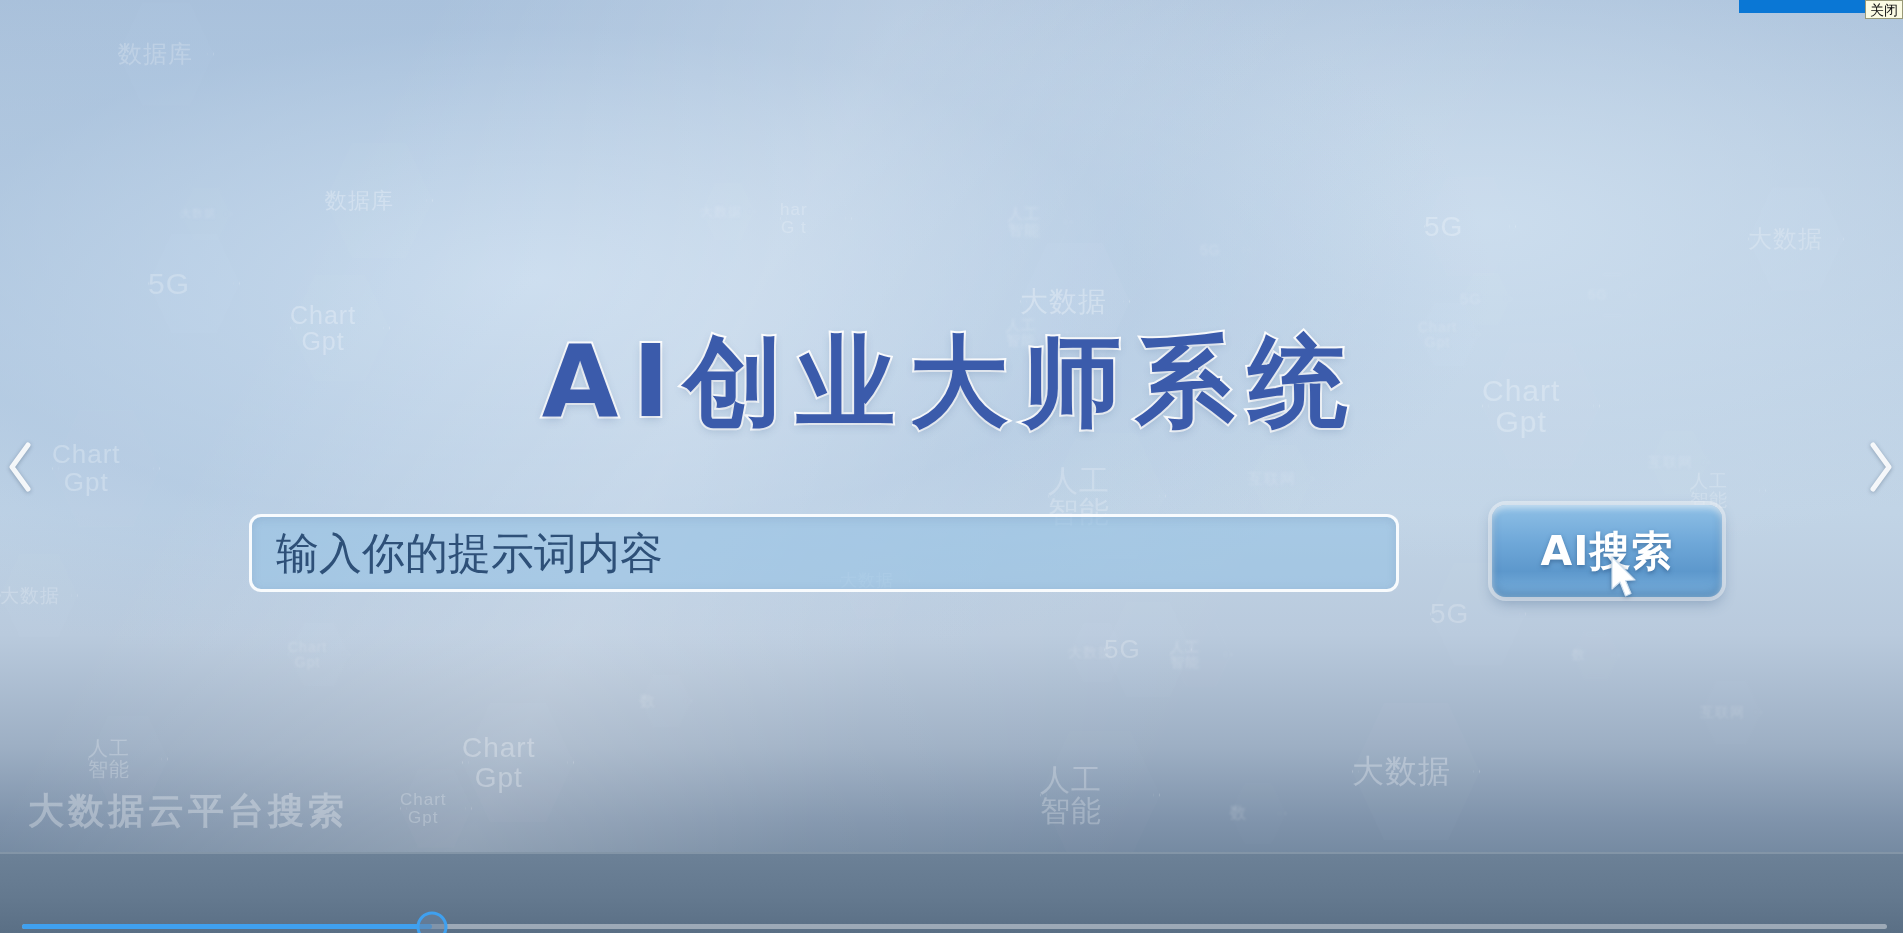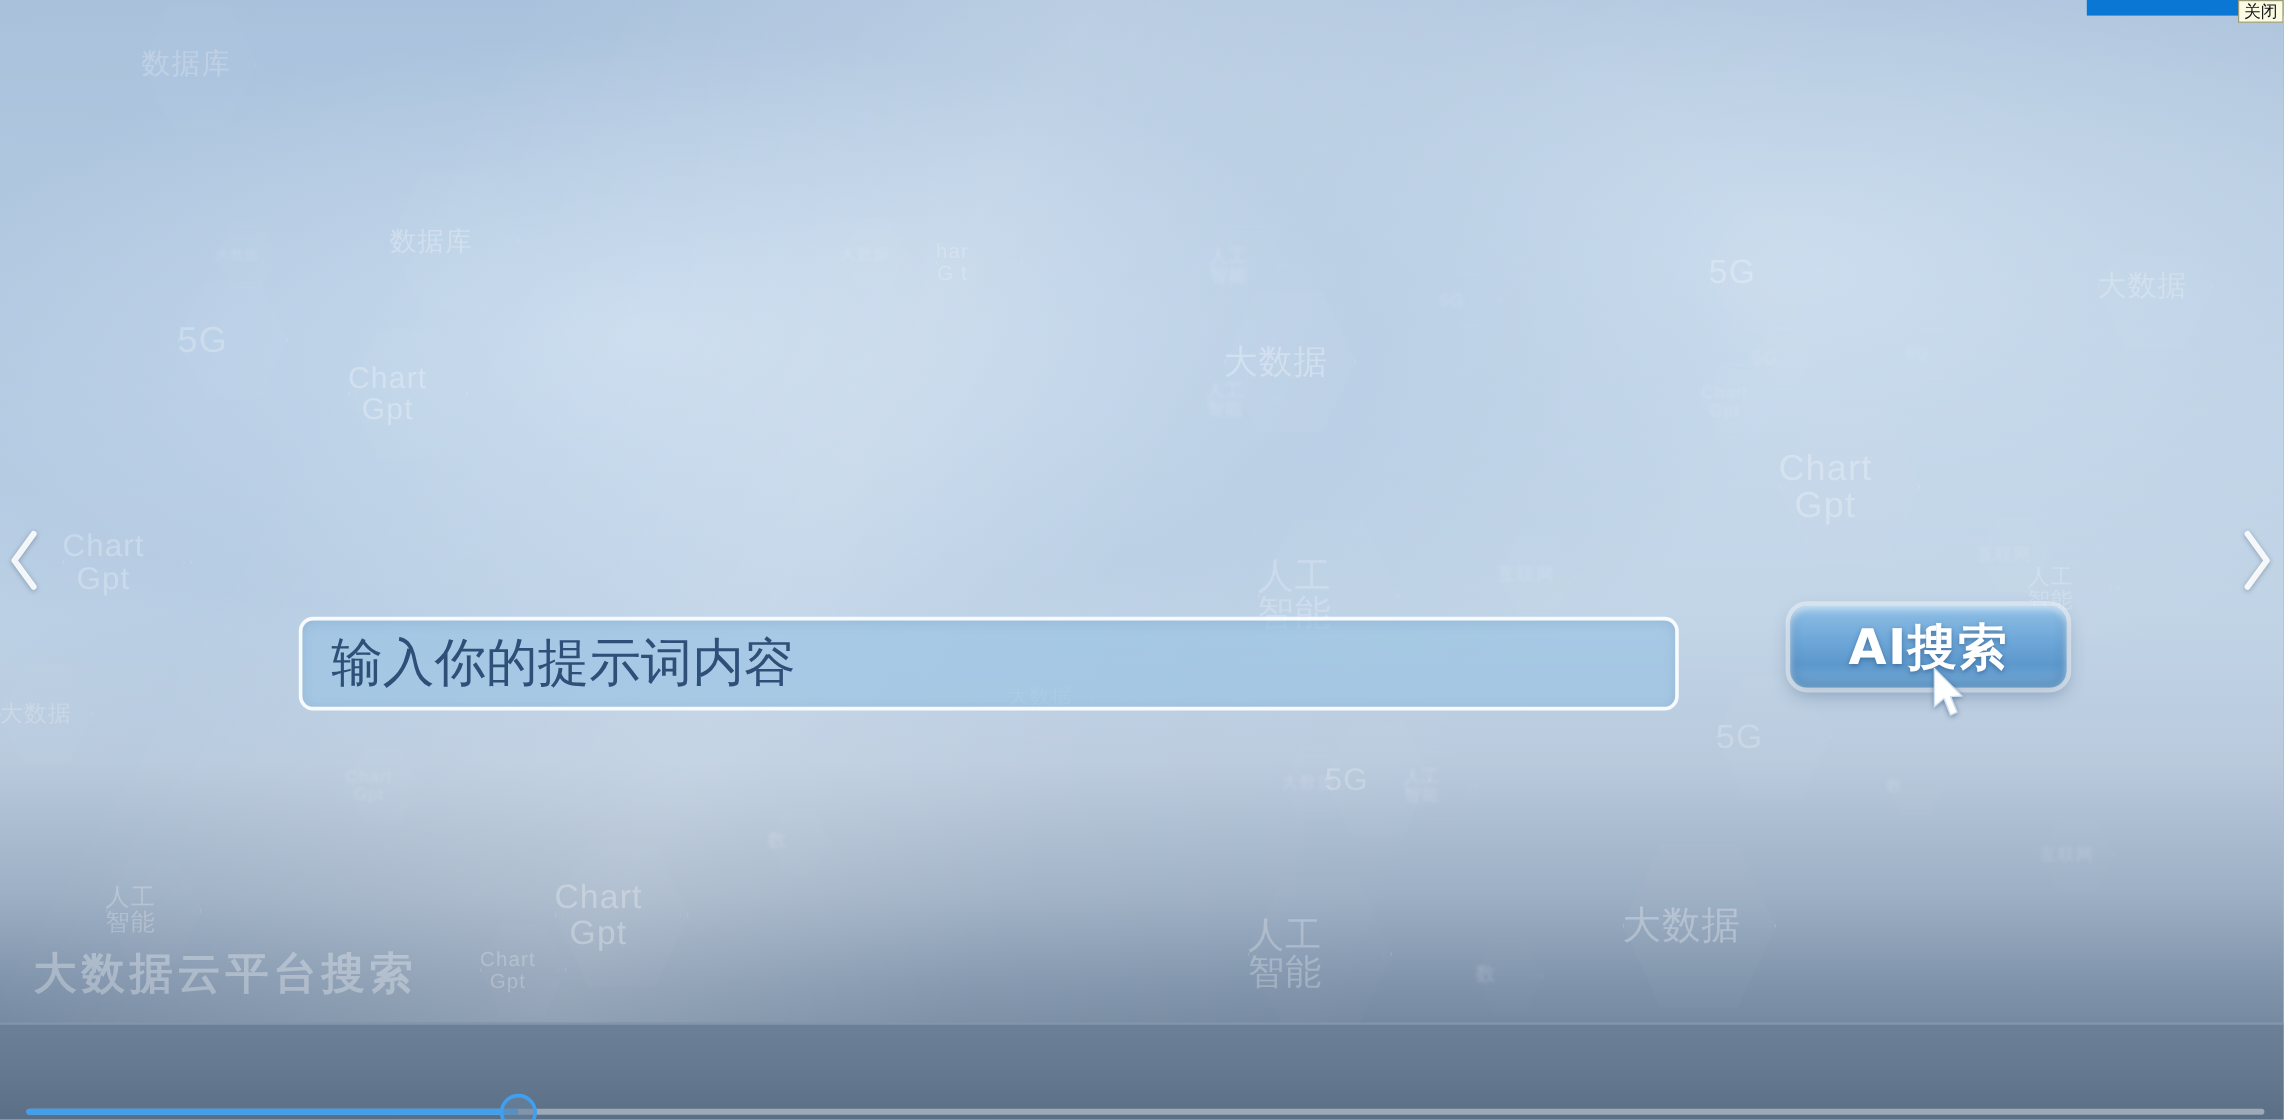--- a/index.html
+++ b/index.html
@@ -104,21 +104,21 @@
     color:#2b4c73;
     font-size:43px;
     font-family:"DejaVu Sans","Liberation Sans",sans-serif;
     outline:none;
     box-shadow:0 2px 10px rgba(70,100,140,0.16) inset;
   }
   #search-input::placeholder{color:#2e5078;opacity:1;}
 
   #search-button{
     position:absolute;left:1243px;top:-6px;
-    width:230px;height:68px;
+    width:230px;height:92px;
     border:none;border-radius:14px;
     background:linear-gradient(180deg,#8fc0e6 0%, #6ea7d8 42%, #5d98cc 72%, #7ab0dd 100%);
     box-shadow:
       0 0 0 4px rgba(255,255,255,0.40),
       0 6px 14px rgba(55,90,130,0.38),
       inset 0 3px 6px rgba(255,255,255,0.55),
       inset 0 -5px 10px rgba(40,85,130,0.35);
     color:#ffffff;
     font-size:41px;font-weight:700;letter-spacing:1px;
     font-family:"DejaVu Sans","Liberation Sans",sans-serif;
@@ -360,20 +360,21 @@
         <span class="hexlabel">5G</span>
       </div>
     </div>
 
   <div class="bg-bottomband"></div>
 
   <p id="footer-watermark">大数据云平台搜索</p>
 
   <div class="hero">
 
+    <h1 id="page-title">AI创业大师系统</h1>
 
     <div class="search-row">
       <input id="search-input" type="text" placeholder="输入你的提示词内容" style="">
       <button id="search-button">AI搜索</button>
     </div>
 
   </div>
 
   <div id="nav-prev" class="nav-arrow">
     <span>

